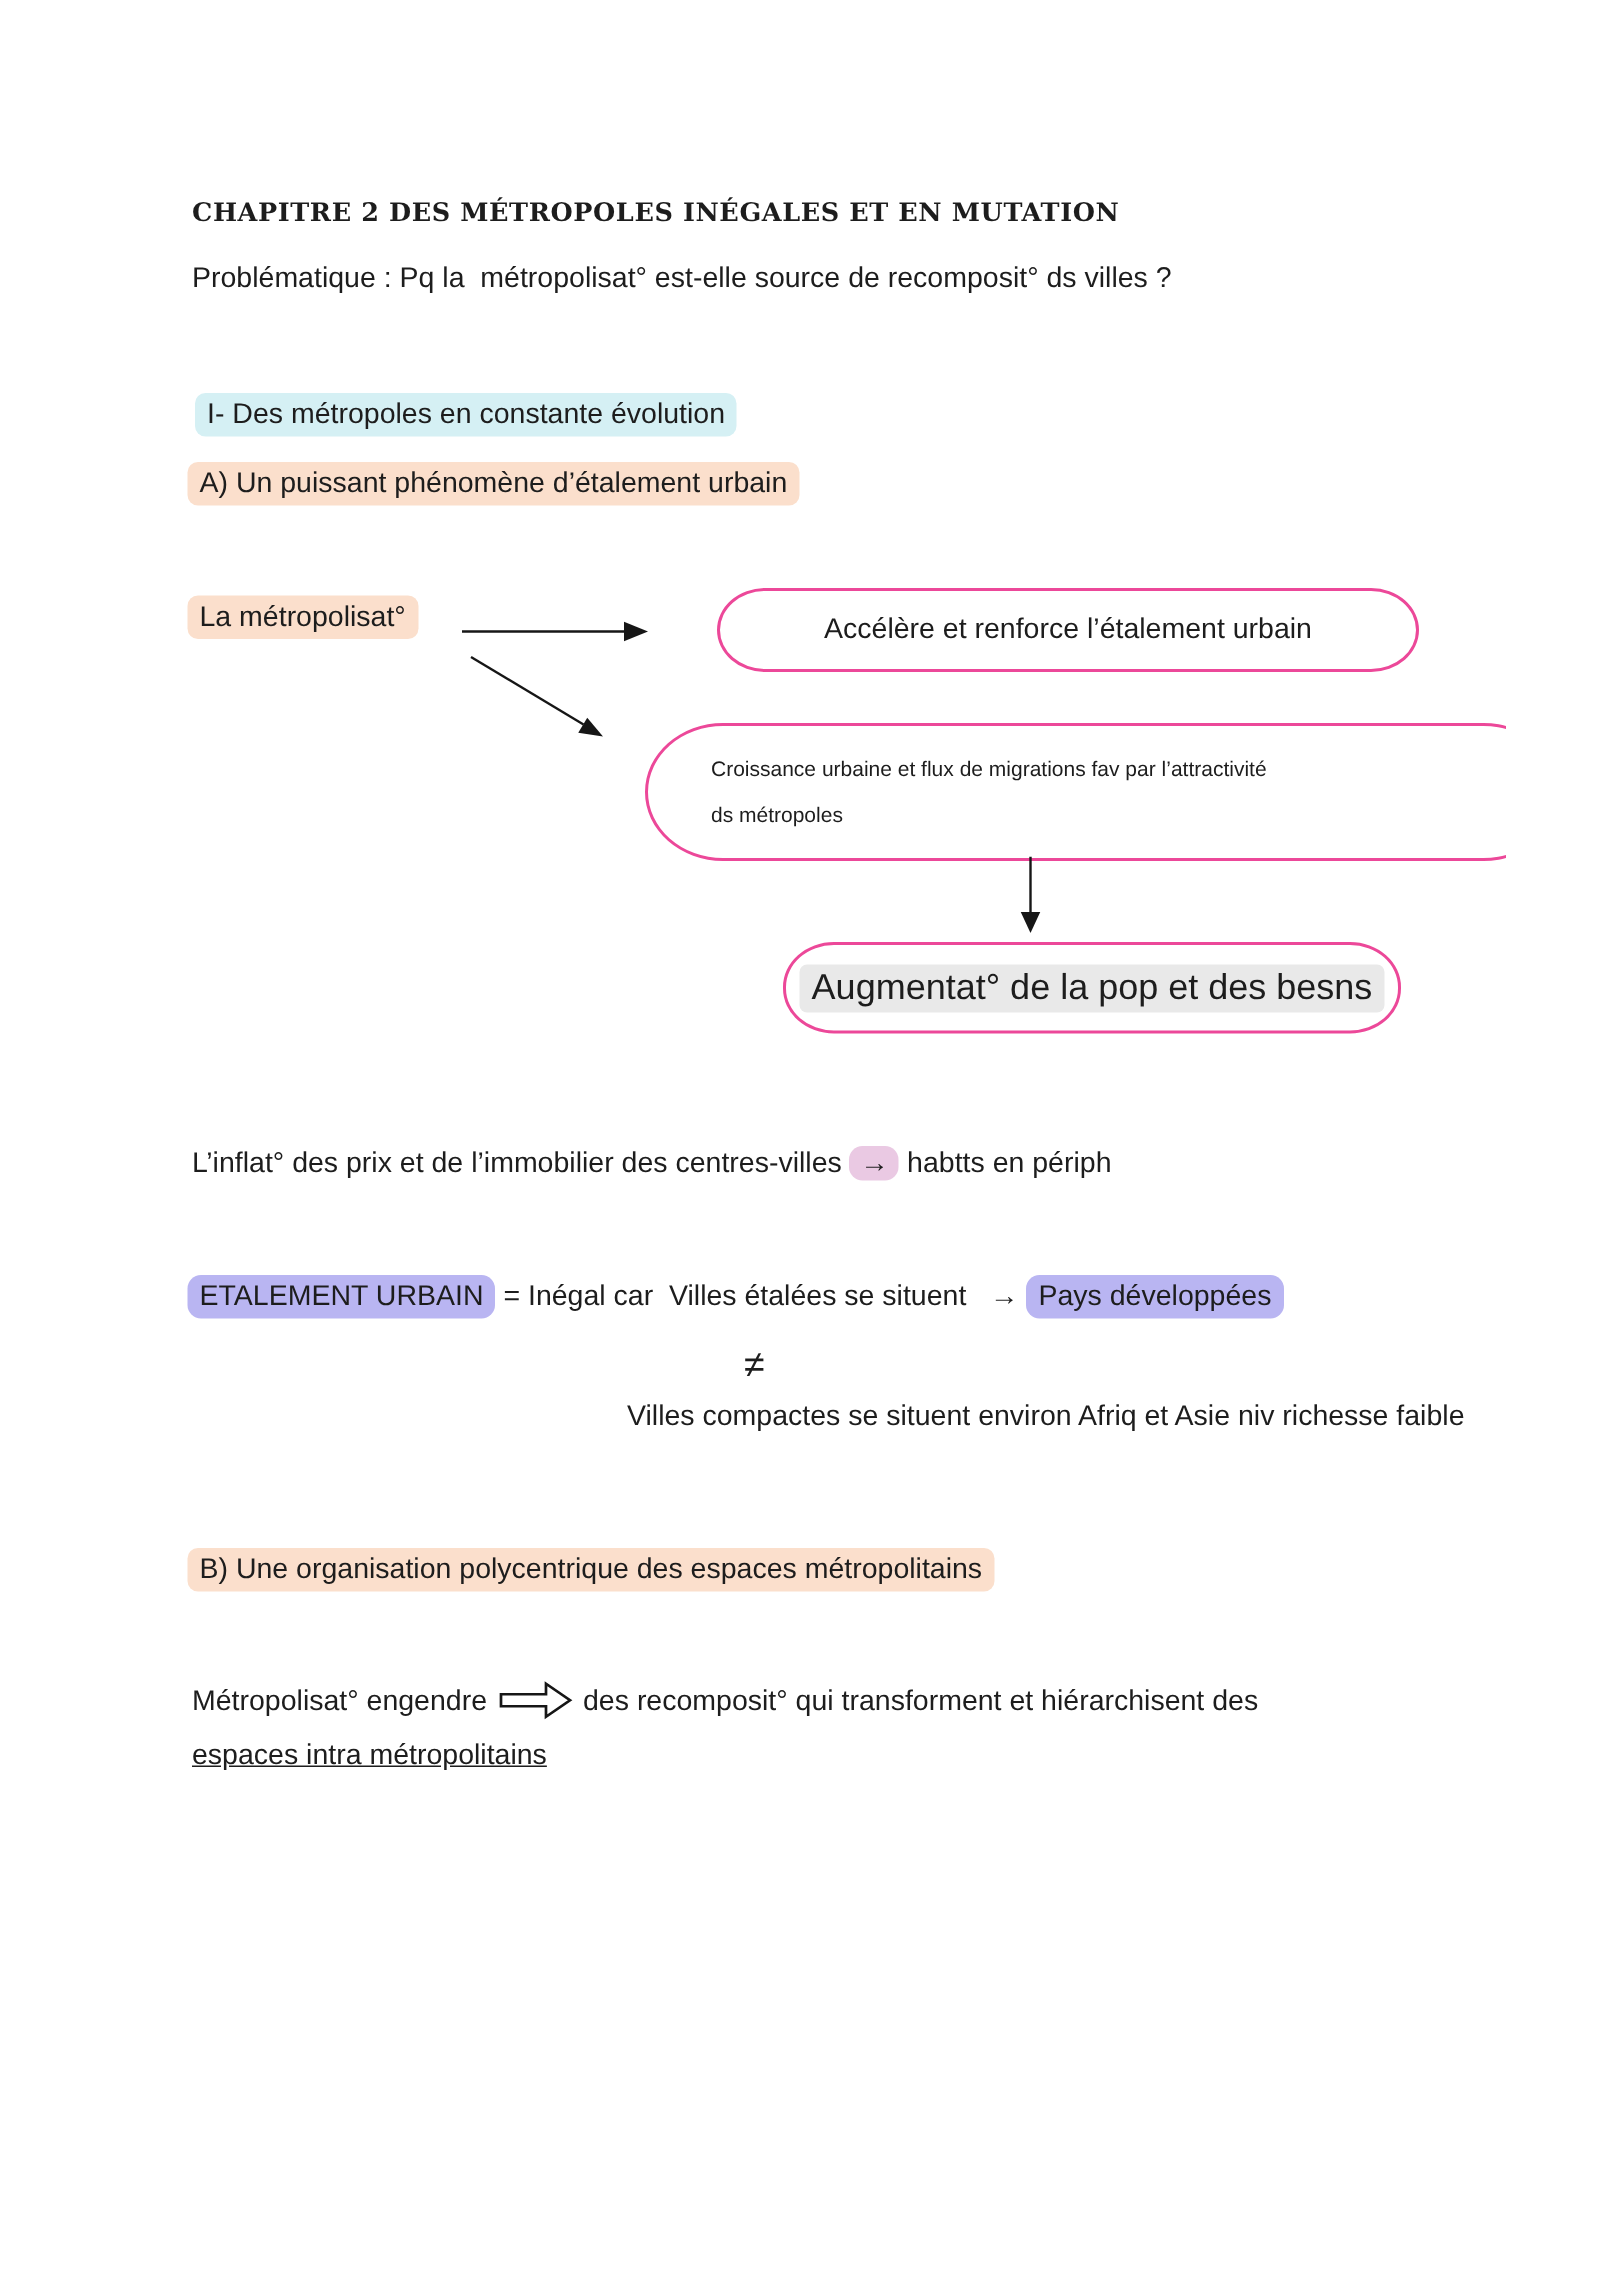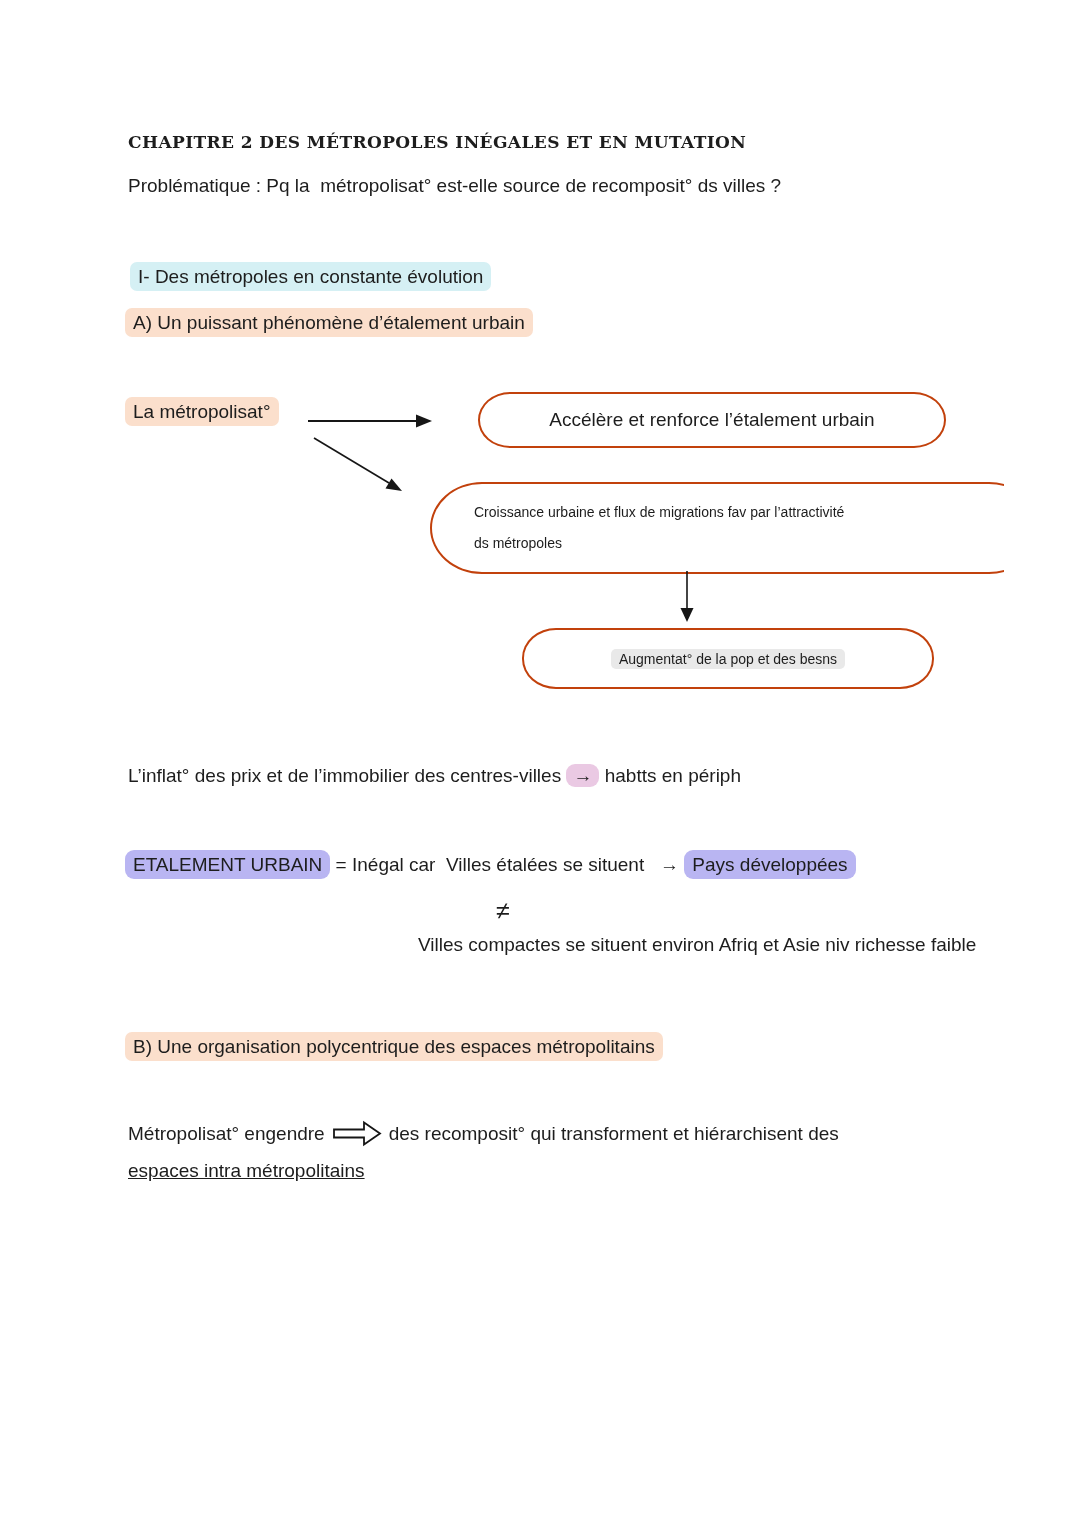--- a/index.html
+++ b/index.html
@@ -40,21 +40,21 @@
     line-height: 23px;
     white-space: pre-wrap;
   }
   .hl-cyan   { background: #d5f0f4; }
   .hl-peach  { background: #fbdfcc; }
   .hl-purple { background: #b9b5f2; border-radius: 9px; }
   .hl-pink   { background: #eac9e3; border-radius: 9px; padding: 1px 7px; }
   .hl-gray   { background: #e9e9e9; border-radius: 5px; padding: 2px 8px; }
   .oval {
     position: absolute;
-    border: 2px solid #c2410c;
+    border: 2px solid #ec4899;
     background: #ffffff;
     box-sizing: border-box;
     display: flex;
     align-items: center;
     font-size: 19px;
   }
   .oval-1 {
     left: 478px; top: 392px; width: 468px; height: 56px;
     border-radius: 32px / 28px;
     justify-content: center;
@@ -64,21 +64,21 @@
     border-radius: 52px / 46px;
     font-size: 14px;
     line-height: 31px;
     padding-left: 42px;
     justify-content: flex-start;
   }
   .oval-3 {
     left: 522px; top: 628px; width: 412px; height: 61px;
     border-radius: 34px / 30px;
     justify-content: center;
-    font-size: 14px;
+    font-size: 24px;
   }
   .neq {
     font-size: 25px;
     font-style: italic;
     font-weight: 500;
   }
   .inline-arrow-svg {
     display: inline-block;
     vertical-align: -7px;
     margin: 0 6px;

